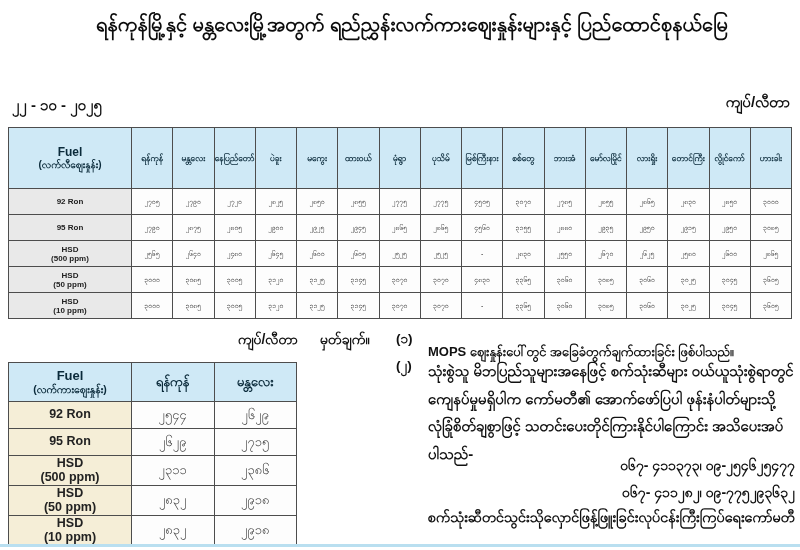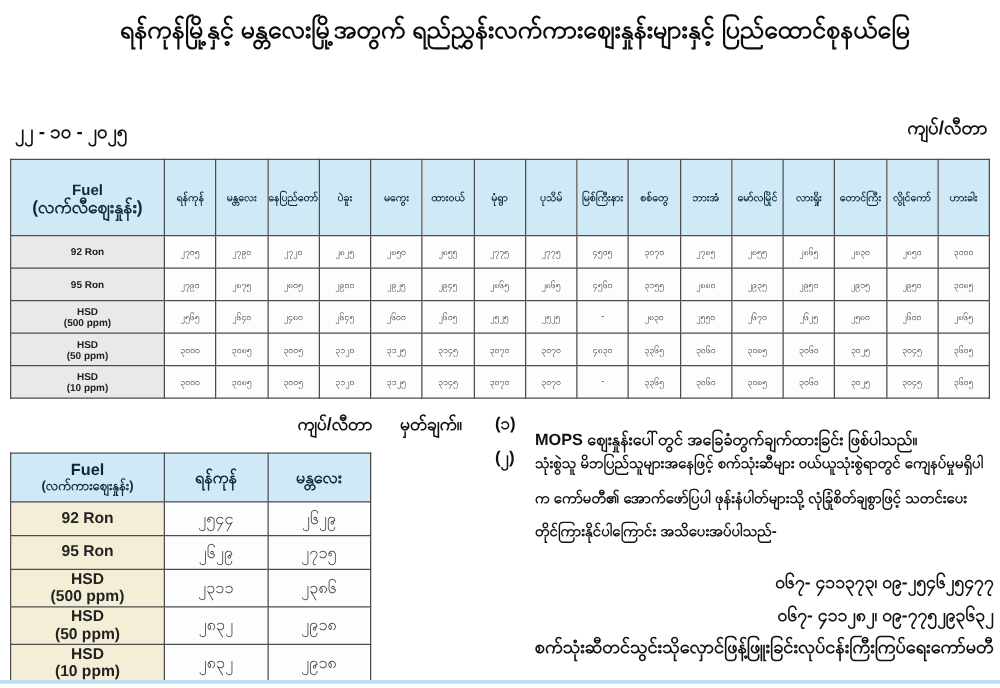--- a/index.html
+++ b/index.html
@@ -15,32 +15,32 @@
   .meta-date{position:absolute;top:95px;left:12px;font-size:15px;font-weight:bold;}
   .meta-unit-top{position:absolute;top:92px;right:10px;font-size:15px;font-weight:bold;}
 
   
   table{border-collapse:collapse;table-layout:fixed;}
   #retail-table{position:absolute;top:127px;left:8px;width:784px;}
   #retail-table th,#retail-table td{border:1px solid #4d4d4d;text-align:center;vertical-align:middle;padding:0;overflow:hidden;}
   #retail-table thead th{background:#cfe9f6;height:60px;font-weight:bold;font-size:8.5px;line-height:10px;color:#0a2a3a;}
   #retail-table thead th.fuelh{width:122px;}
   #retail-table thead th .f1{font-size:12px;line-height:14px;}
-  #retail-table thead th .f2{font-size:14px;line-height:12px;font-weight:bold;}
+  #retail-table thead th .f2{font-size:10px;line-height:12px;font-weight:bold;}
   #retail-table tbody tr{height:26px;}
   #retail-table td.fuel-label{background:#e9e9e9;font-weight:bold;font-size:8px;line-height:9px;color:#222;}
   #retail-table td.val{font-size:7px;color:#222;background:#fdfdfd;}
 
   
   .unit-mid{position:absolute;top:330px;left:238px;font-size:14px;font-weight:bold;}
   .note-label{position:absolute;top:330px;left:320px;font-size:14px;font-weight:bold;}
   .note-num1{position:absolute;top:330px;left:396px;font-size:13.5px;font-weight:bold;}
   .note-text1{position:absolute;top:330px;left:428px;width:366px;font-size:13px;font-weight:bold;line-height:20px;margin-top:12px;}
   .note-num2{position:absolute;top:357px;left:396px;font-size:13.5px;font-weight:bold;}
-  .note-text2{position:absolute;top:357px;left:428px;width:368px;font-size:12px;font-weight:bold;line-height:27.5px;}
+  .note-text2{position:absolute;top:357px;left:428px;width:368px;font-size:15px;font-weight:bold;line-height:27.5px;}
   .phones{position:absolute;top:452px;left:400px;width:395px;text-align:right;font-size:14px;font-weight:bold;line-height:27px;}
   .committee{position:absolute;top:508px;left:300px;width:495px;text-align:right;font-size:14.5px;font-weight:bold;}
 
   
   #wholesale-table{position:absolute;top:362px;left:8px;width:289px;}
   #wholesale-table th,#wholesale-table td{border:1px solid #4d4d4d;text-align:center;vertical-align:middle;padding:0;}
   #wholesale-table thead th{background:#cfe9f6;height:38px;font-weight:bold;color:#0a2a3a;font-size:13px;}
   #wholesale-table thead th.fuelh{width:122px;}
   #wholesale-table thead th .f1{font-size:13px;line-height:15px;}
   #wholesale-table thead th .f2{font-size:10.5px;line-height:13px;}

